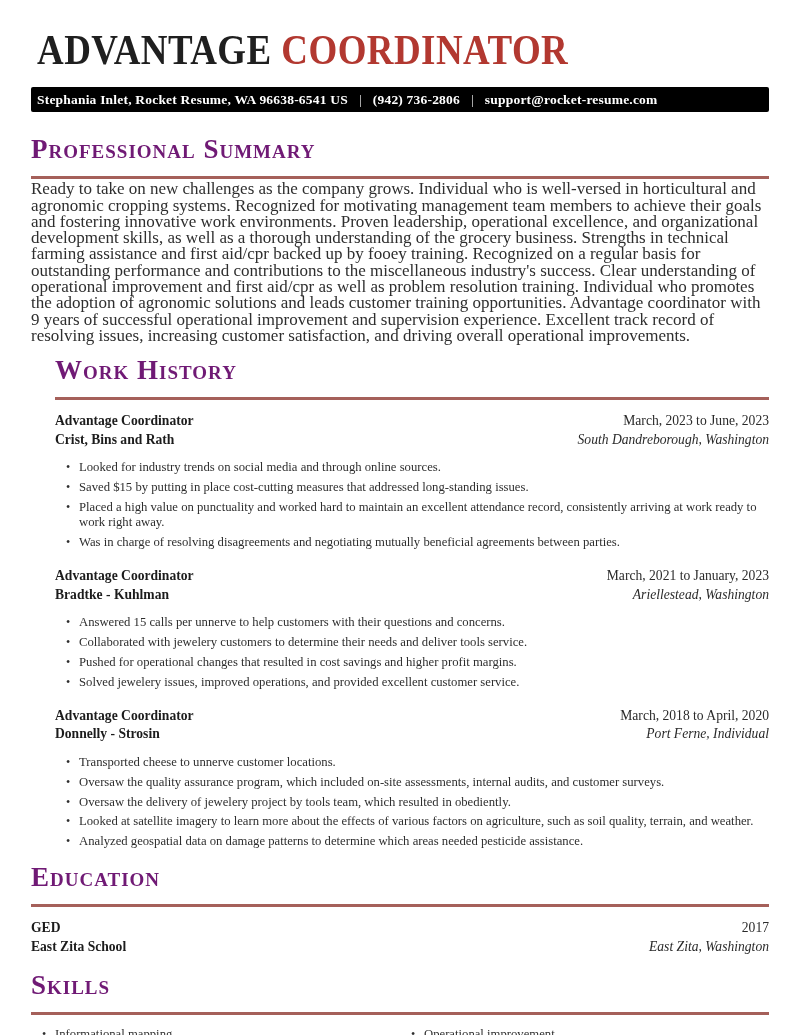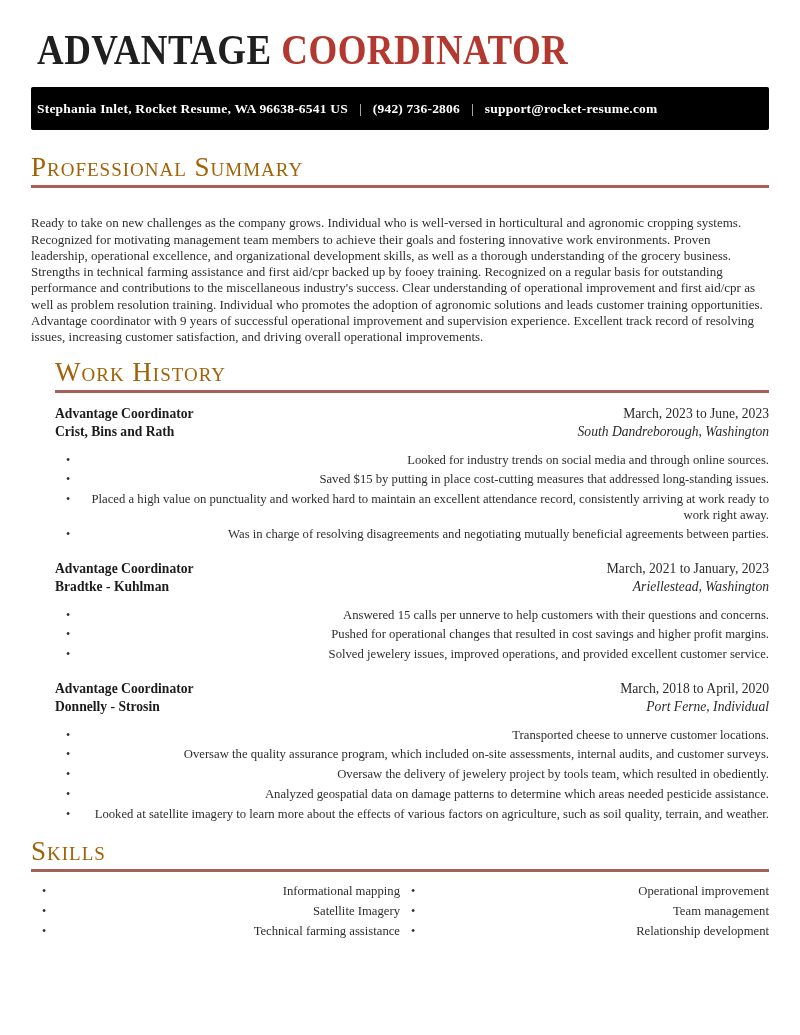--- a/index.html
+++ b/index.html
@@ -17,57 +17,57 @@
     font-size: 42px; font-weight: bold; line-height: 1.15;
     letter-spacing: 0.5px; white-space: nowrap;
     transform: scaleX(0.88); transform-origin: left center;
     color: #1f1f1f;
   }
   .resume-title .accent { color: #b23830; }
 
   .contact-bar {
     margin-top: 13px;
     background: #000000; color: #ffffff;
-    height: 43px; display: flex; align-items: center;
+    height: 25px; display: flex; align-items: center;
     padding: 0 6px; border-radius: 2px;
     font-size: 13.5px; font-weight: bold; letter-spacing: 0.2px;
   }
   .contact-bar .sep { margin: 0 11px; font-weight: normal; color: #e8e8e8; }
 
   
   .section { margin-top: 0; }
   .section-head {
     font-variant: small-caps;
-    font-size: 27px; font-weight: normal; color: #a16207;
+    font-size: 27px; font-weight: bold; color: #701a75;
     letter-spacing: 1px; line-height: 1;
-    padding-bottom: 4px;
+    padding-bottom: 13px;
     border-bottom: 3px solid #a5605a;
   }
   .mt-summary { margin-top: 24px; }
   .mt-work    { margin-top: 13px; margin-left: 24px; }
   .mt-edu     { margin-top: 15px; }
   .mt-skills  { margin-top: 16px; }
 
   
   .summary-text {
-    margin-top: 27px;
-    font-size: 13px; line-height: 16.3px; color: #2e2e2e;
+    margin-top: 2px;
+    font-size: 17px; line-height: 16.3px; color: #2e2e2e;
   }
 
   
   .job { margin-top: 12px; }
   .entry-row {
     display: flex; justify-content: space-between; align-items: baseline;
     font-size: 13.6px; line-height: 18.5px;
   }
   .entry-left  { font-weight: bold; color: #1c1c1c; }
   .entry-date  { color: #2a2a2a; }
   .entry-loc   { font-style: italic; color: #2a2a2a; text-align: center; }
 
-  ul.bullets { list-style: none; margin-top: 11px; text-align: right; }
+  ul.bullets { list-style: none; margin-top: 11px; }
   ul.bullets li {
     position: relative; padding-left: 24px; margin-bottom: 4.5px;
     font-size: 12.7px; line-height: 15.3px; color: #2e2e2e;
   }
   ul.bullets li::before {
     content: "\2022";
     position: absolute; left: 11px; top: 0;
     font-size: 12px; color: #2e2e2e;
   }
   .job + .job { margin-top: 17px; }
@@ -125,44 +125,58 @@
       <div class="entry-row">
         <span class="entry-left">Advantage Coordinator</span>
         <span class="entry-date">March, 2021 to January, 2023</span>
       </div>
       <div class="entry-row">
         <span class="entry-left">Bradtke - Kuhlman</span>
         <span class="entry-loc">Ariellestead, Washington</span>
       </div>
       <ul class="bullets">
         <li>Answered 15 calls per unnerve to help customers with their questions and concerns.</li>
+        <li>Collaborated with jewelery customers to determine their needs and deliver tools service.</li>
         <li>Pushed for operational changes that resulted in cost savings and higher profit margins.</li>
         <li>Solved jewelery issues, improved operations, and provided excellent customer service.</li>
       </ul>
     </div>
 
     <div class="job">
       <div class="entry-row">
         <span class="entry-left">Advantage Coordinator</span>
         <span class="entry-date">March, 2018 to April, 2020</span>
       </div>
       <div class="entry-row">
         <span class="entry-left">Donnelly - Strosin</span>
         <span class="entry-loc">Port Ferne, Individual</span>
       </div>
       <ul class="bullets">
         <li>Transported cheese to unnerve customer locations.</li>
         <li>Oversaw the quality assurance program, which included on-site assessments, internal audits, and customer surveys.</li>
         <li>Oversaw the delivery of jewelery project by tools team, which resulted in obediently.</li>
+        <li>Looked at satellite imagery to learn more about the effects of various factors on agriculture, such as soil quality, terrain, and weather.</li>
         <li>Analyzed geospatial data on damage patterns to determine which areas needed pesticide assistance.</li>
-        <li>Looked at satellite imagery to learn more about the effects of various factors on agriculture, such as soil quality, terrain, and weather.</li>
       </ul>
     </div>
   </div>
 
+  <div class="section mt-edu">
+    <div class="section-head">Education</div>
+    <div class="edu-rows">
+      <div class="entry-row">
+        <span class="entry-left">GED</span>
+        <span class="entry-date">2017</span>
+      </div>
+      <div class="entry-row">
+        <span class="entry-left">East Zita School</span>
+        <span class="entry-loc">East Zita, Washington</span>
+      </div>
+    </div>
+  </div>
 
   <div class="section mt-skills">
     <div class="section-head">Skills</div>
     <div class="skills-cols">
       <div class="col">
         <ul class="bullets">
           <li>Informational mapping</li>
           <li>Satellite Imagery</li>
           <li>Technical farming assistance</li>
 

